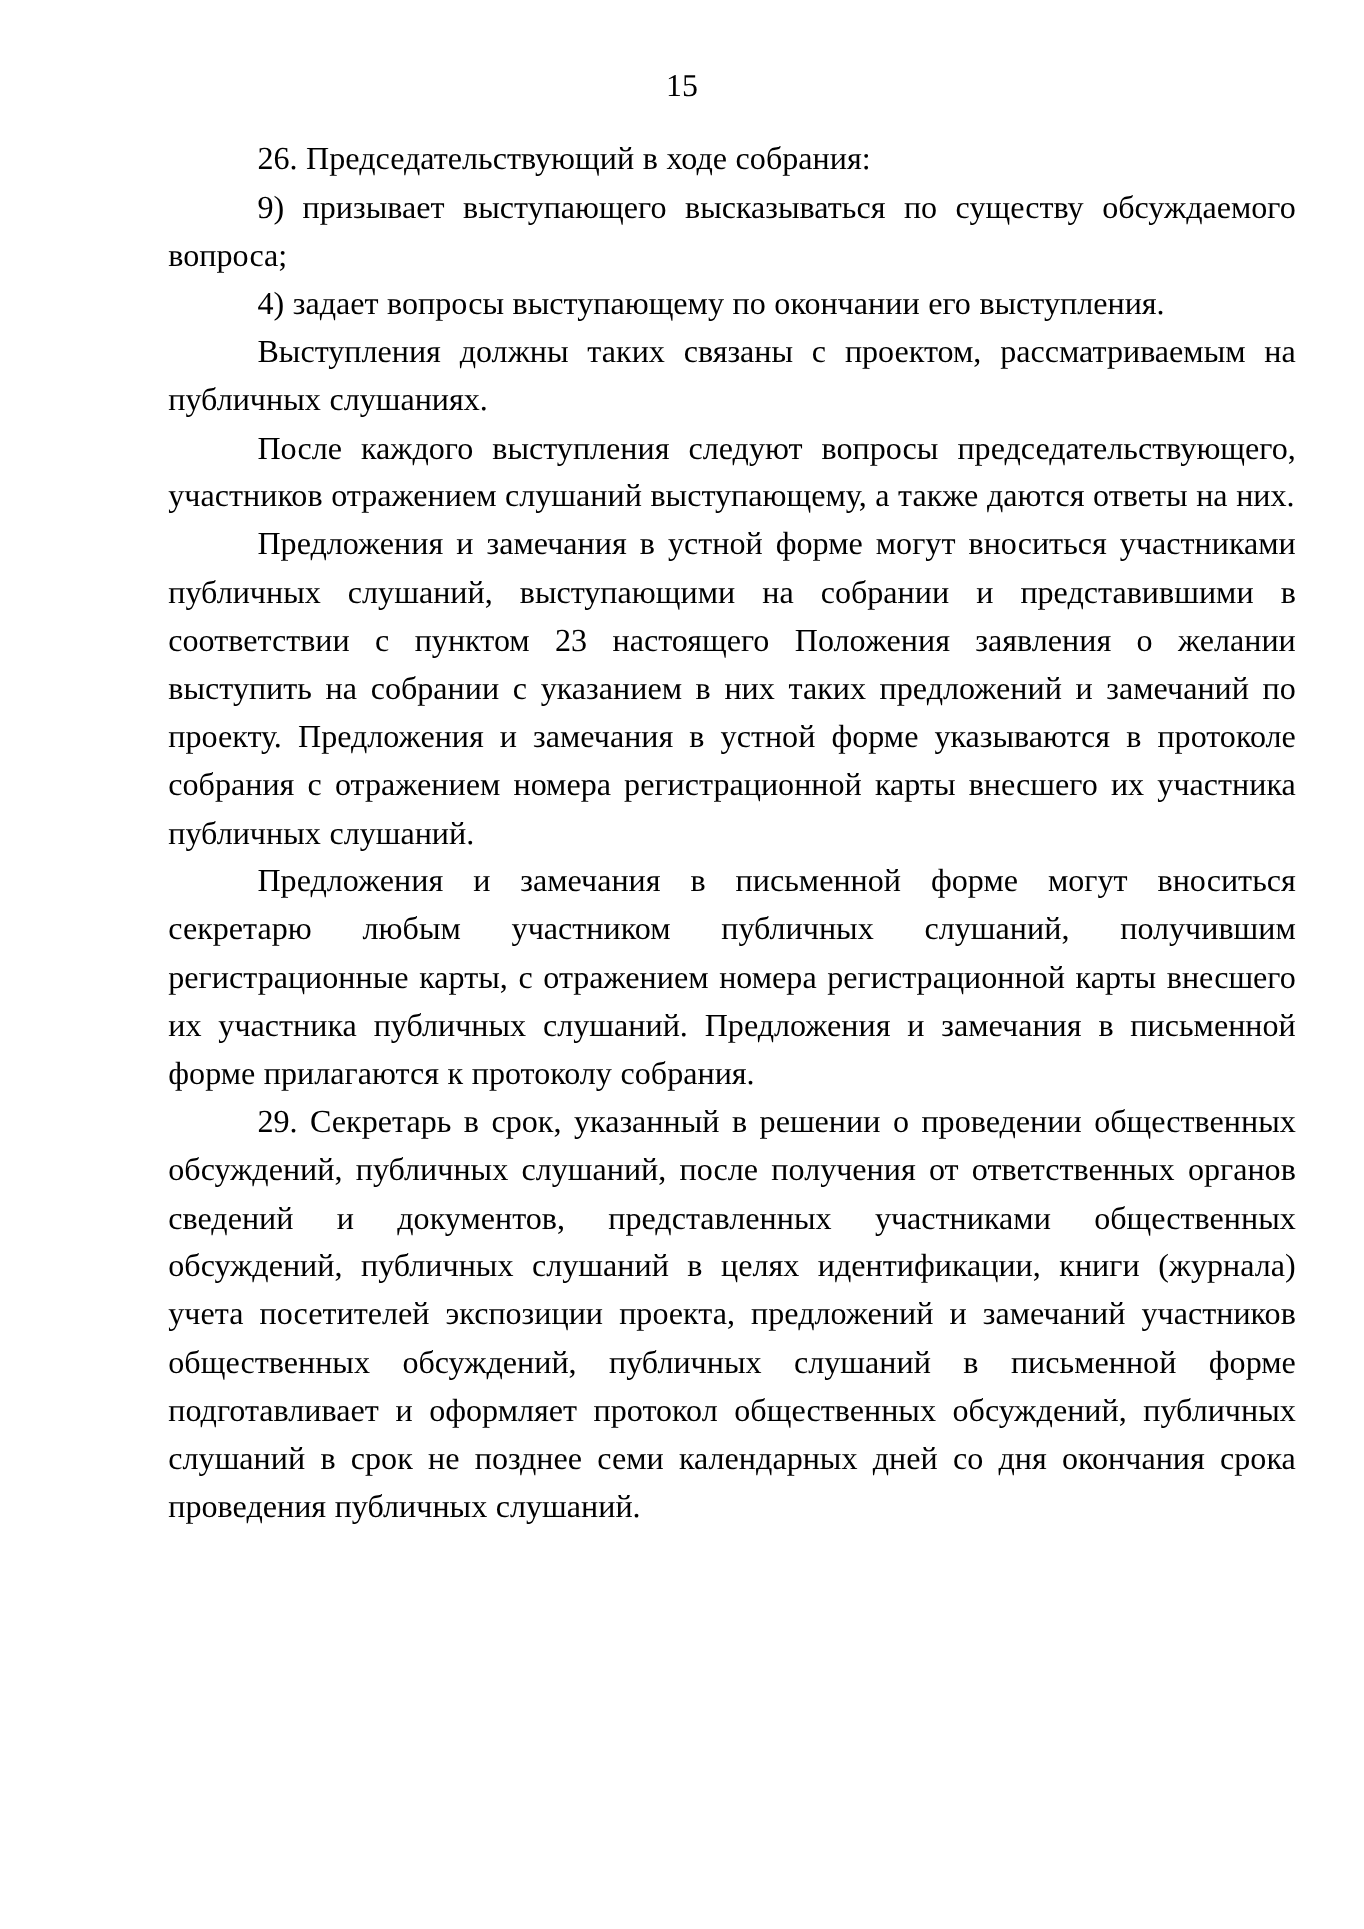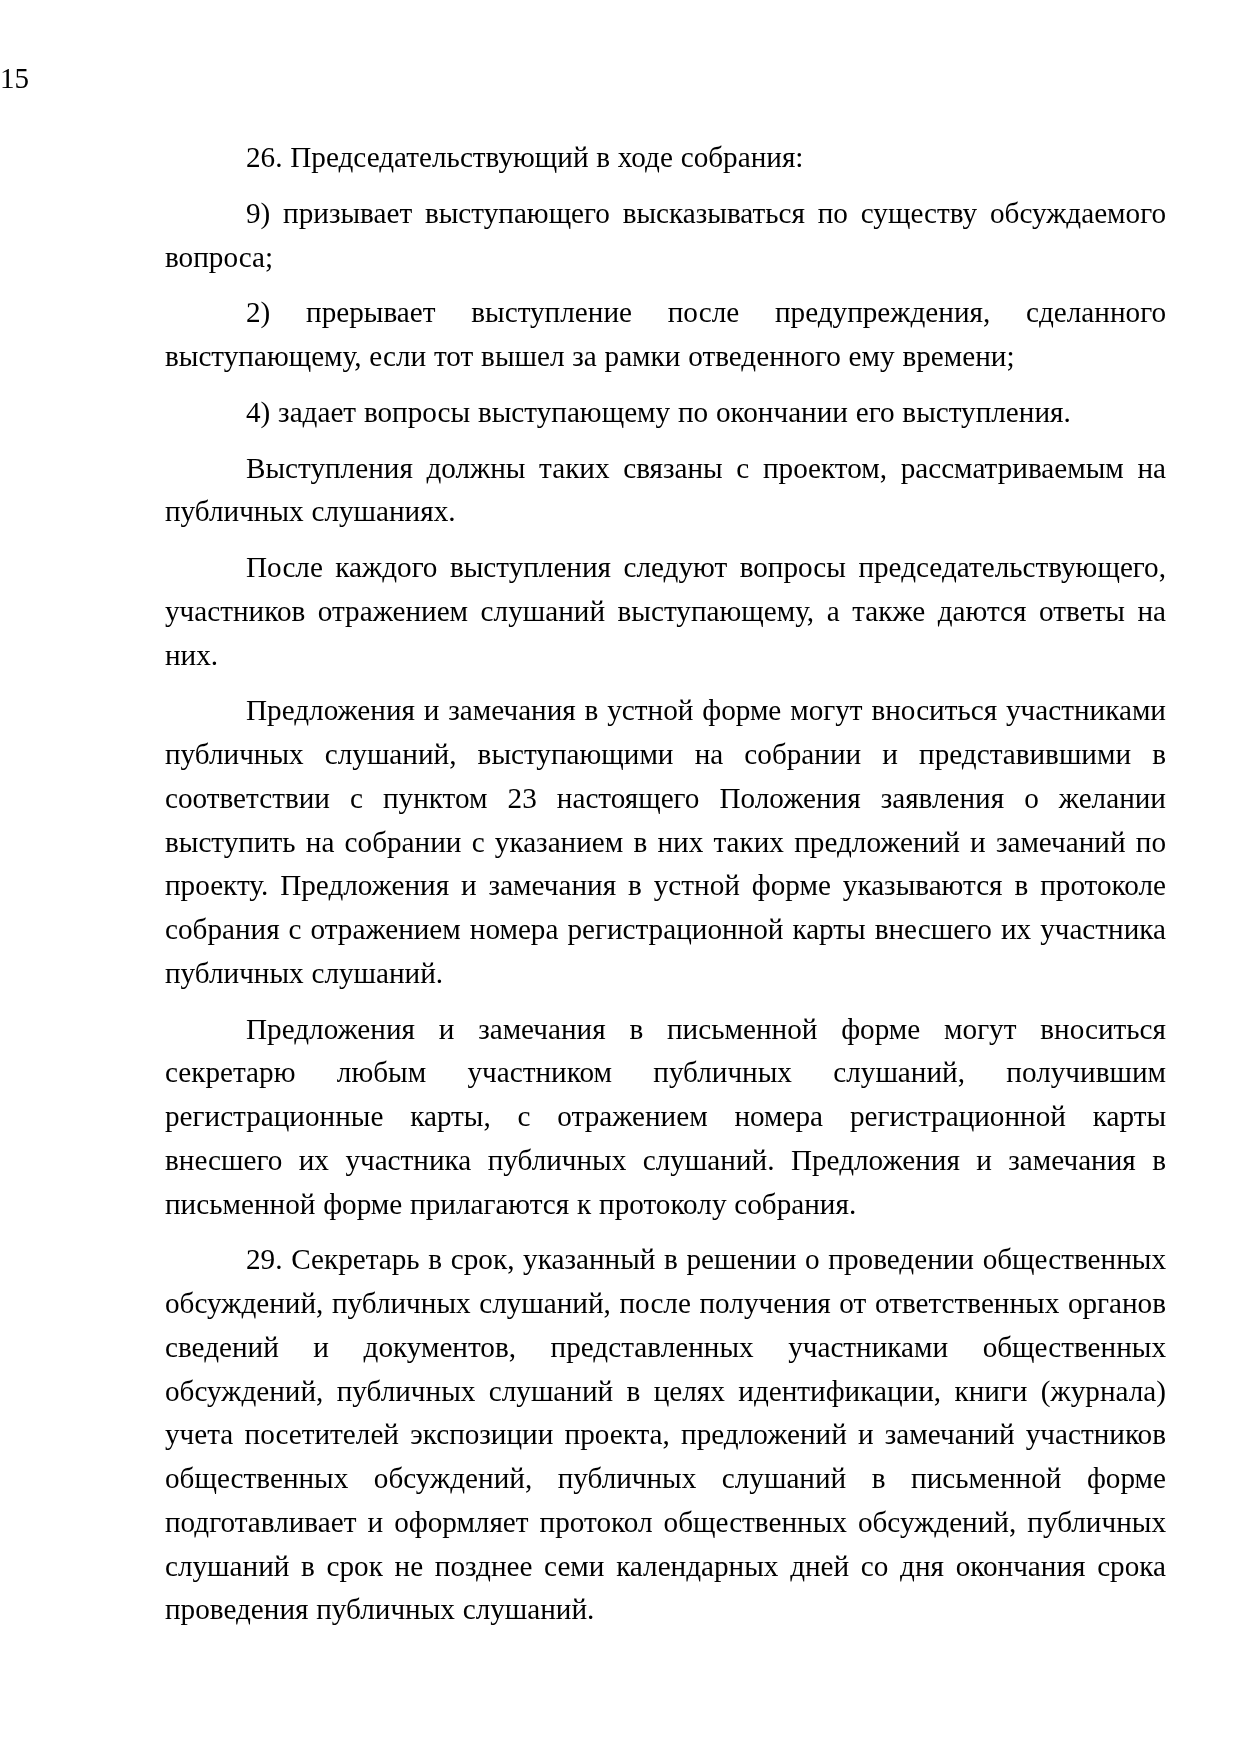--- a/index.html
+++ b/index.html
@@ -14,49 +14,49 @@
     background: #ffffff;
     color: #000000;
     font-family: "Liberation Serif", "DejaVu Serif", serif;
     overflow: hidden;
   }
   .page-number {
     position: absolute;
     top: 62px;
     left: 0;
     width: 1240px;
+    text-align: center;
     font-size: 29px;
     line-height: 33px;
   }
   .body-text {
     position: absolute;
     top: 124px;
     left: 153px;
     width: 1025px;
   }
   .body-text p {
-    margin: 12px;
+    margin: 0;
     padding: 0;
     font-size: 29.2px;
     line-height: 43.75px;
     text-align: justify;
     text-indent: 81px;
     word-spacing: 0.5px;
   }
 </style>
 </head>
 <body>
 
 <div class="page">
   <div class="page-number">15</div>
 
   <div class="body-text">
     <p>26. Председательствующий в ходе собрания:</p>
     <p>9) призывает выступающего высказываться по существу обсуждаемого вопроса;</p>
-    <p>2) прерывает выступление после предупреждения, сделанного выступающему, если тот вышел за рамки отведенного ему времени;</p>
     <p>4) задает вопросы выступающему по окончании его выступления.</p>
     <p>Выступления должны таких связаны с проектом, рассматриваемым на публичных слушаниях.</p>
     <p>После каждого выступления следуют вопросы председательствующего, участников отражением слушаний выступающему, а также даются ответы на них.</p>
     <p>Предложения и замечания в устной форме могут вноситься участниками публичных слушаний, выступающими на собрании и представившими в соответствии с пунктом 23 настоящего Положения заявления о желании выступить на собрании с указанием в них таких предложений и замечаний по проекту. Предложения и замечания в устной форме указываются в протоколе собрания с отражением номера регистрационной карты внесшего их участника публичных слушаний.</p>
     <p>Предложения и замечания в письменной форме могут вноситься секретарю любым участником публичных слушаний, получившим регистрационные карты, с отражением номера регистрационной карты внесшего их участника публичных слушаний. Предложения и замечания в письменной форме прилагаются к протоколу собрания.</p>
     <p>29. Секретарь в срок, указанный в решении о проведении общественных обсуждений, публичных слушаний, после получения от ответственных органов сведений и документов, представленных участниками общественных обсуждений, публичных слушаний в целях идентификации, книги (журнала) учета посетителей экспозиции проекта, предложений и замечаний участников общественных обсуждений, публичных слушаний в письменной форме подготавливает и оформляет протокол общественных обсуждений, публичных слушаний в срок не позднее семи календарных дней со дня окончания срока проведения публичных слушаний.</p>
 
   </div>
 </div>
 

